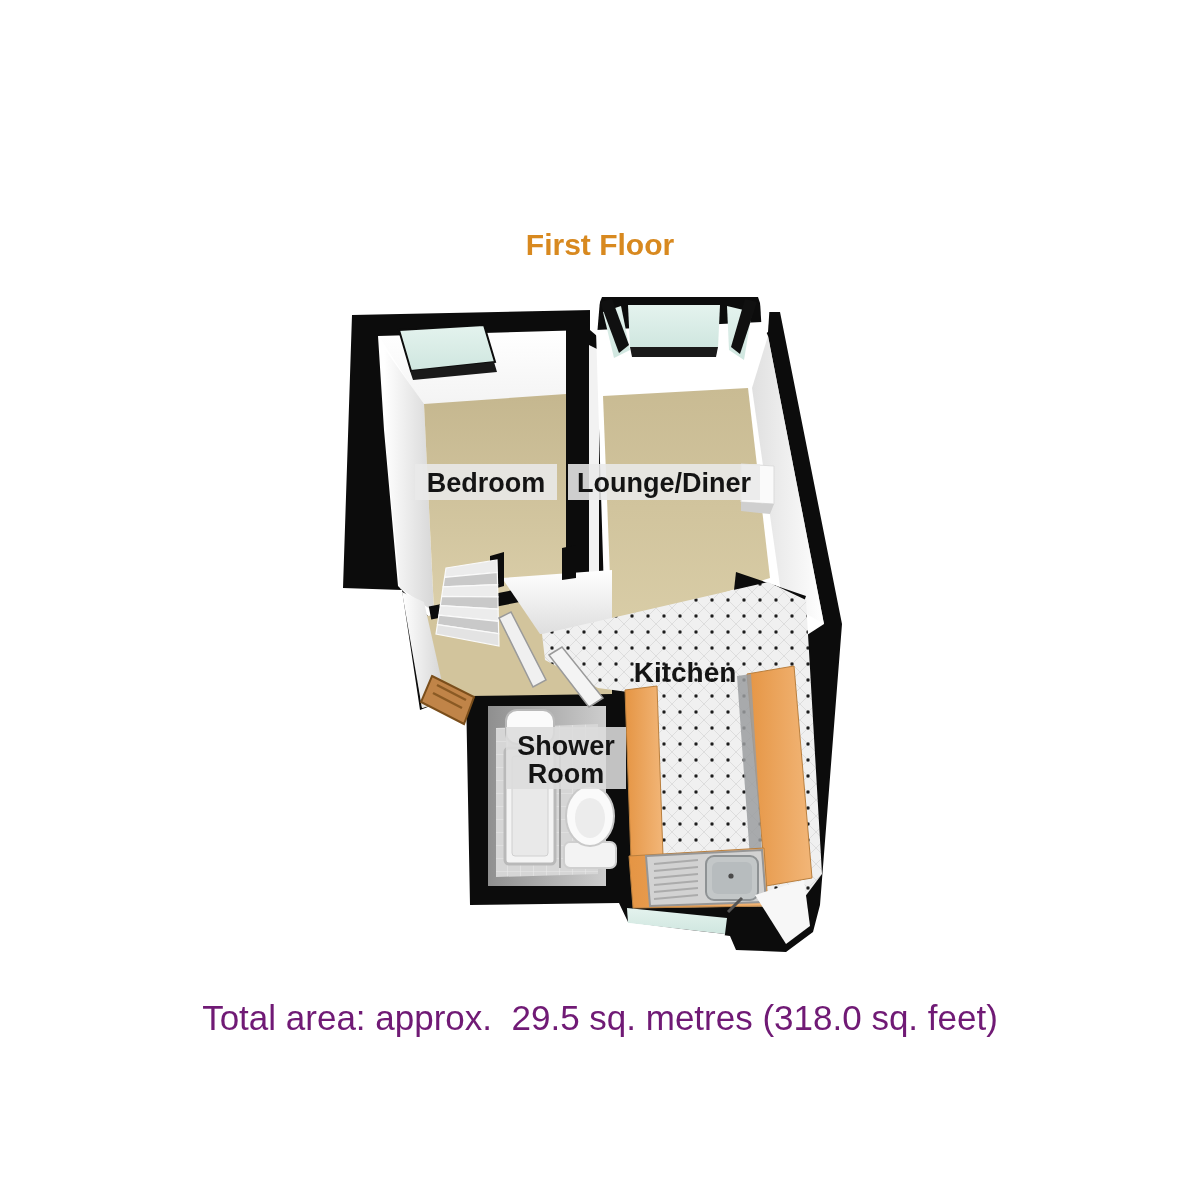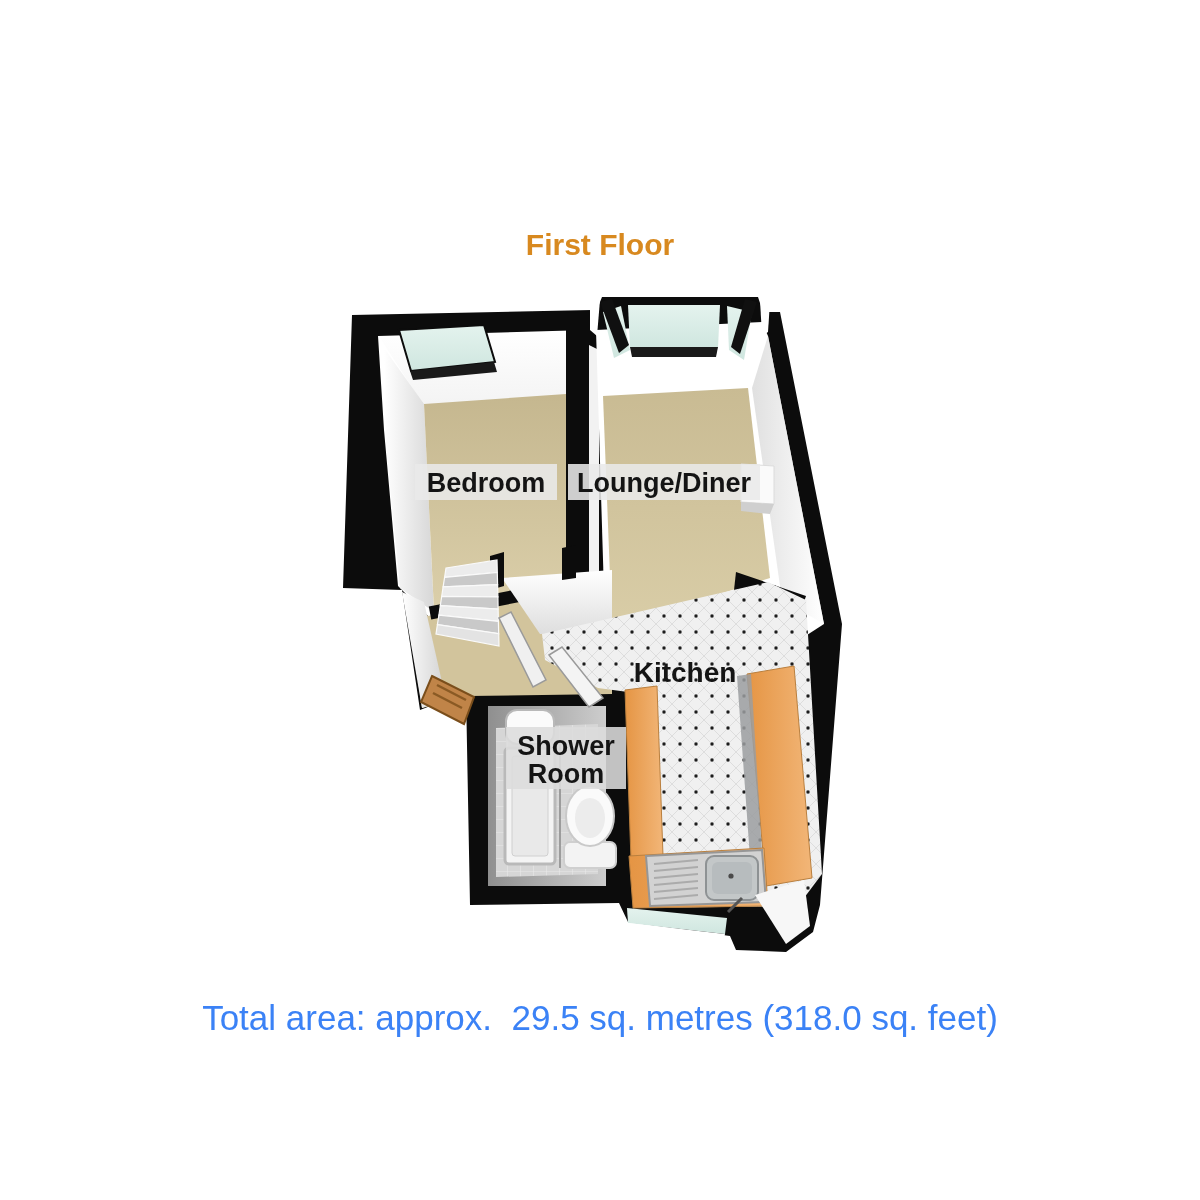--- a/index.html
+++ b/index.html
@@ -3,21 +3,21 @@
 <meta charset="utf-8">
 <style>
   html,body{margin:0;padding:0;background:#ffffff;}
   .canvas{position:relative;width:1104px;height:1200px;background:#ffffff;overflow:hidden;
           font-family:"Liberation Sans",sans-serif;}
   .plan-svg{position:absolute;left:0;top:0;width:1200px;height:1200px;}
   .header{position:absolute;left:0;top:228px;width:1200px;text-align:center;pointer-events:none;}
   .header .title{font-size:30px;font-weight:bold;color:#d8891f;white-space:pre;line-height:1.1;}
   .header .subtitle{font-size:20px;font-weight:normal;color:#d8891f;white-space:pre;margin-top:8px;}
   .footer{position:absolute;left:0;top:998px;width:1200px;text-align:center;pointer-events:none;}
-  .footer .total{font-size:35px;color:#3b82f6;white-space:pre;}
+  .footer .total{font-size:35px;color:#701a75;white-space:pre;}
   svg text{font-family:"Liberation Sans",sans-serif;}
   .room-label{font-weight:bold;fill:#141414;}
 </style>
 </head>
 <body>
 
 <div class="canvas">
 
   <div class="header">
     <div class="title">First Floor</div>

